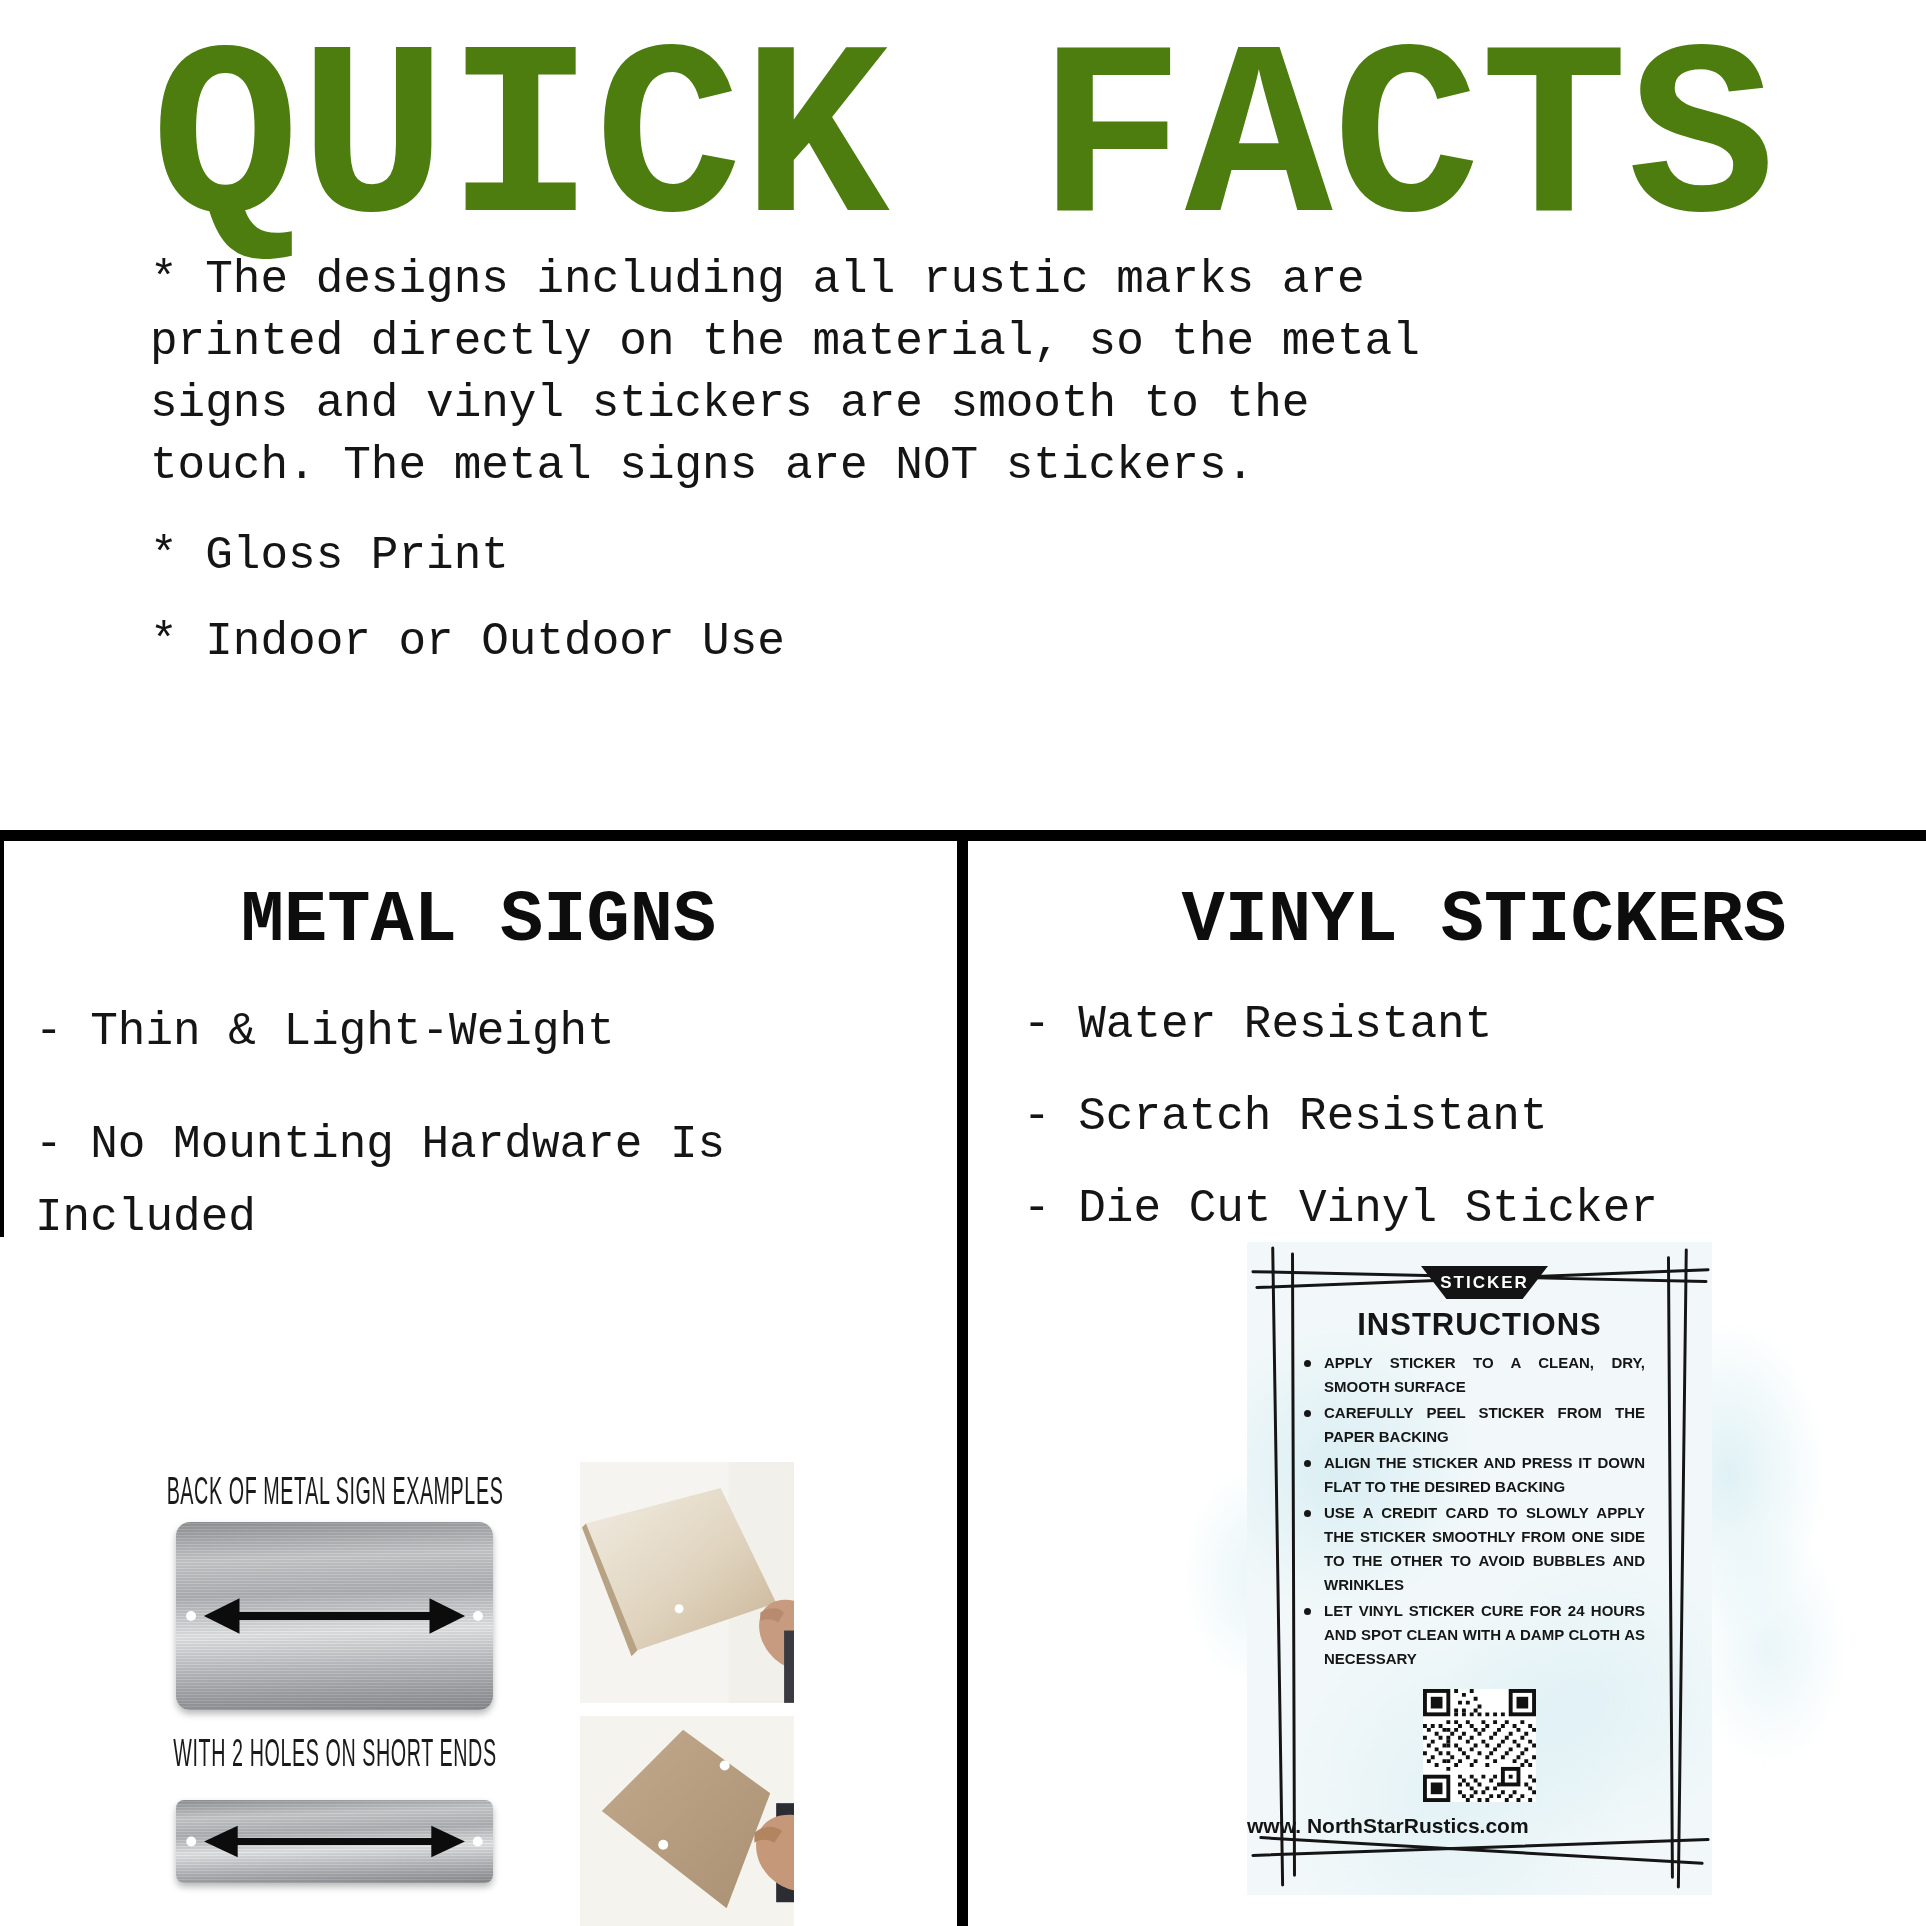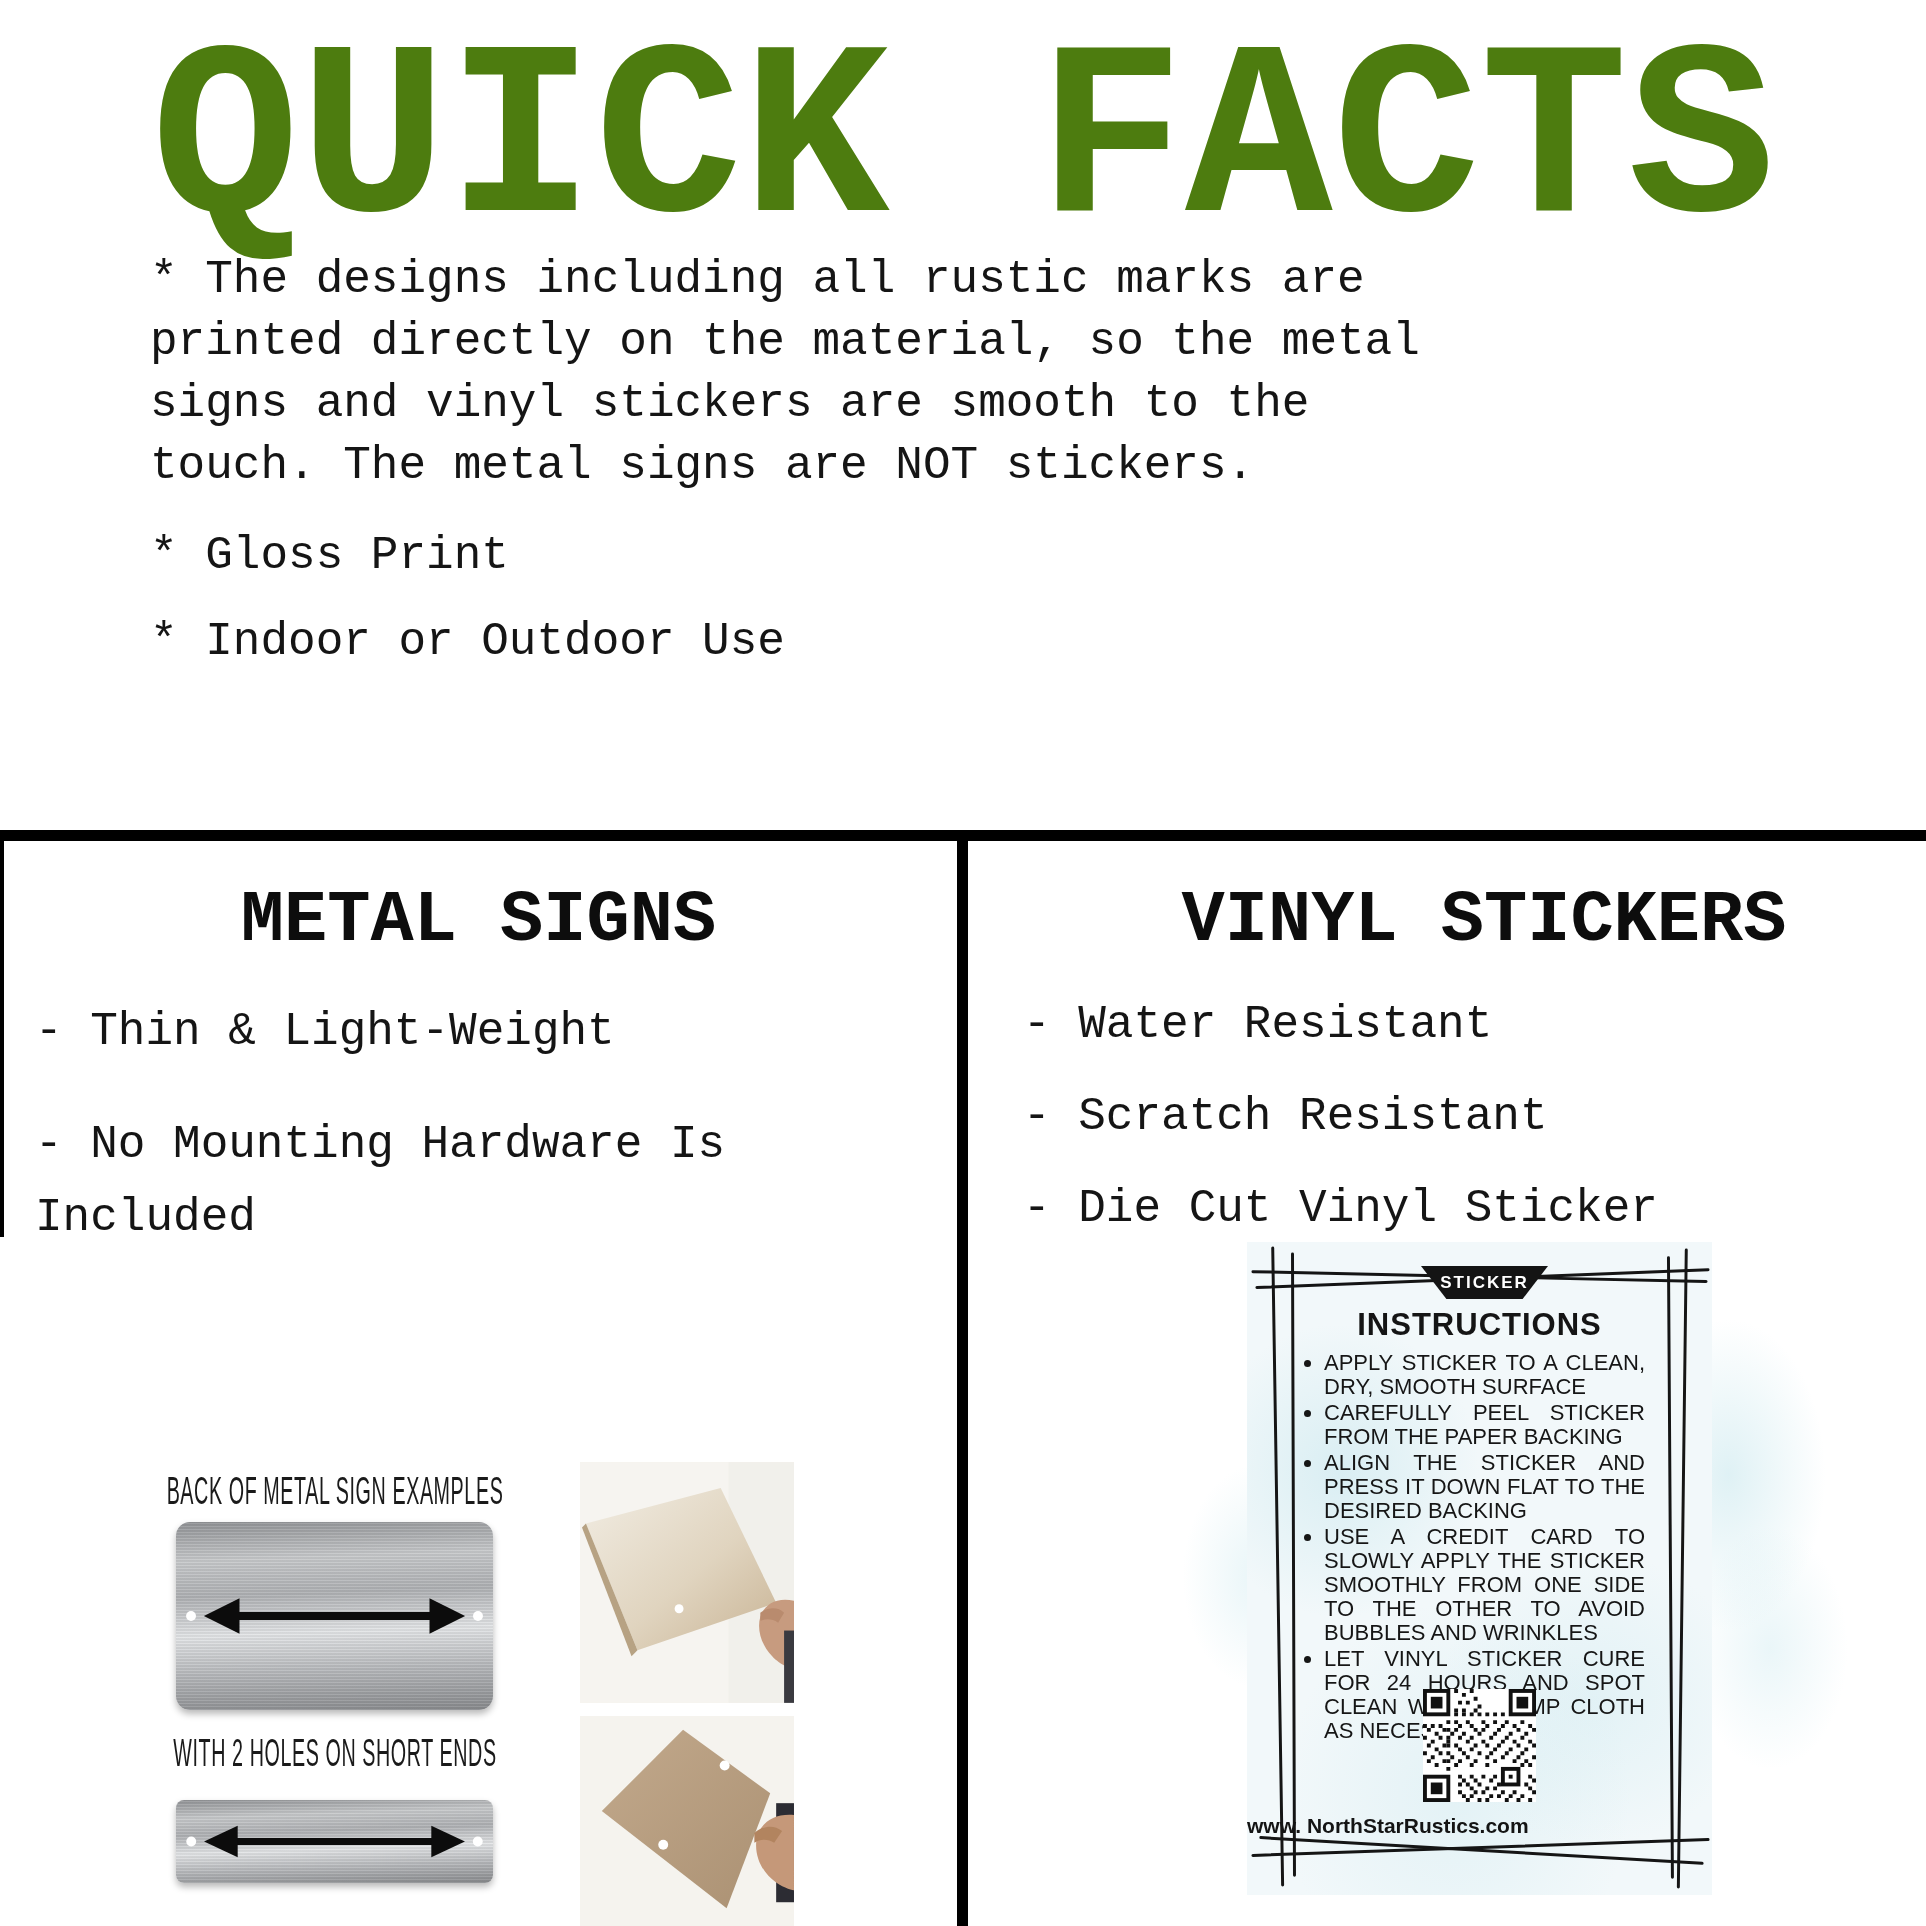--- a/index.html
+++ b/index.html
@@ -72,21 +72,21 @@
   .card .border-svg { position:absolute; left:0; top:0; width:465px; height:653px; }
   .card .banner { position:absolute; left:174px; top:24px; width:127px; height:33px; background:#141414;
     clip-path:polygon(0 0,100% 0,80% 100%,20% 100%);
     display:flex; align-items:center; justify-content:center; }
   .card .banner span { color:#fff; font-family:"Liberation Sans",sans-serif; font-weight:700;
     font-size:17px; letter-spacing:2px; }
   .card h3 { position:absolute; left:0; top:65px; width:100%; text-align:center;
     font-family:"Liberation Sans",sans-serif; font-weight:700; font-size:31px; letter-spacing:1px; color:#151515; }
   .card ul { position:absolute; left:53px; top:109px; width:345px; list-style:none; }
   .card ul li { position:relative; padding-left:24px; margin-bottom:2px;
-    font-family:"Liberation Sans",sans-serif; font-weight:400; font-size:22px; line-height:24px;
+    font-family:"Liberation Sans",sans-serif; font-weight:700; font-size:15px; line-height:24px;
     color:#161616; text-align:justify; }
   .card ul li::before { content:""; position:absolute; left:4px; top:9px; width:7px; height:7px;
     border-radius:50%; background:#161616; }
   .card .qr { position:absolute; left:176px; top:447px; width:113px; height:113px; }
   .card .site { position:absolute; left:0; top:572px; width:100%; text-align:left;
     font-family:"Liberation Sans",sans-serif; font-weight:700; font-size:21px; color:#141414; }
 </style>
 </head>
 <body>
 

